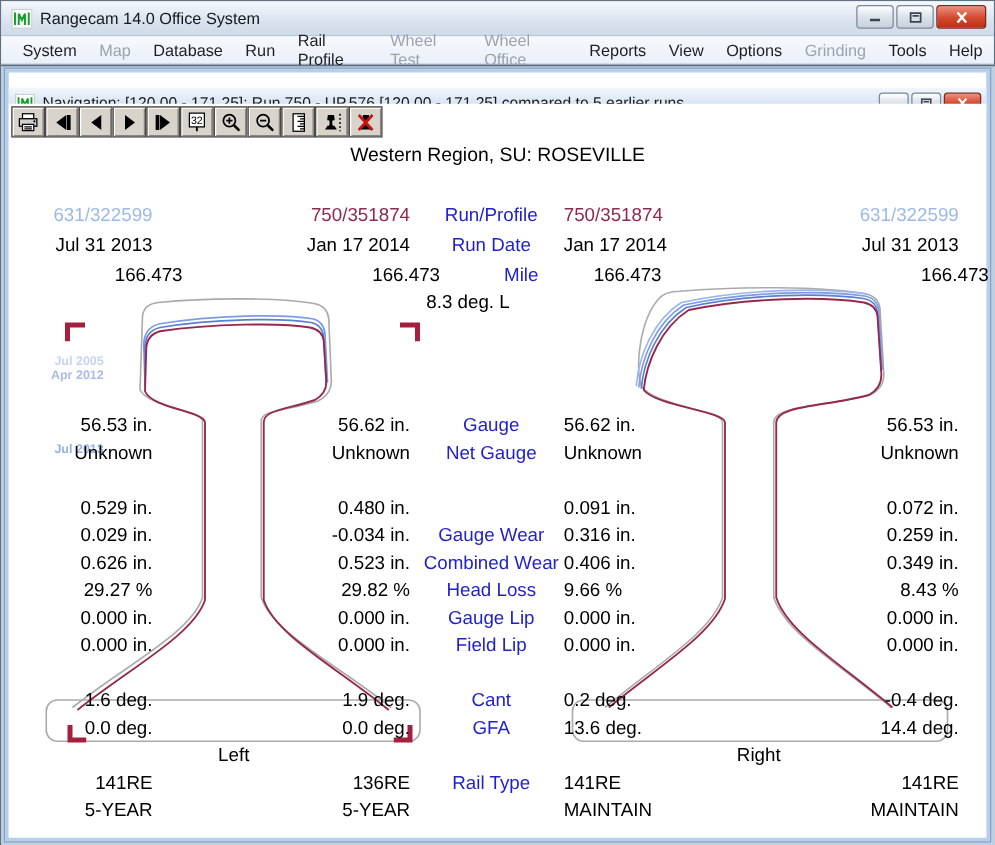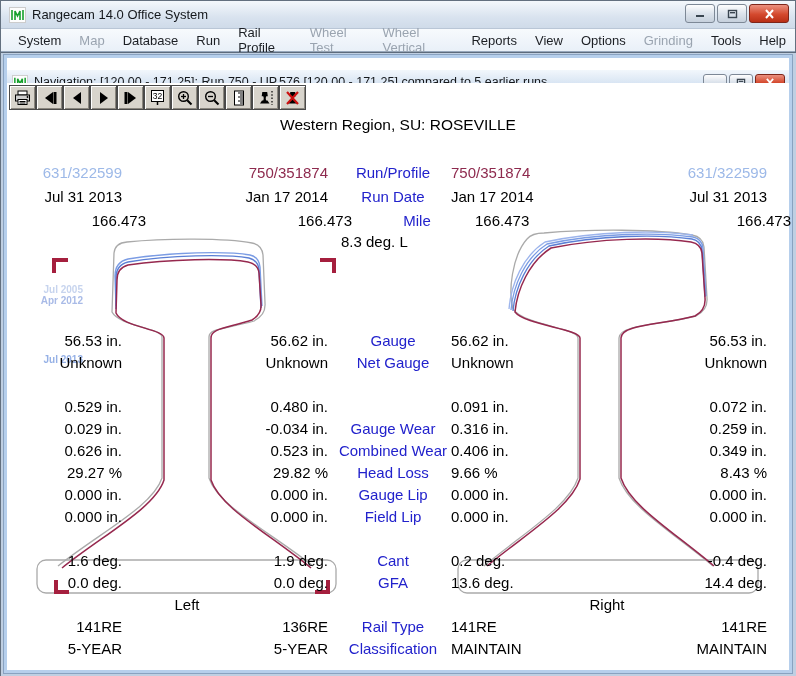--- a/index.html
+++ b/index.html
@@ -104,21 +104,21 @@
     </div>
   </div>
 
   <div class="menubar">
     <span class="menu-item">System</span>
     <span class="menu-item disabled">Map</span>
     <span class="menu-item">Database</span>
     <span class="menu-item">Run</span>
     <span class="menu-item">Rail Profile</span>
     <span class="menu-item disabled">Wheel Test</span>
-    <span class="menu-item disabled">Wheel Vertical</span>
+    <span class="menu-item disabled">Wheel Office</span>
     <span class="menu-item">Reports</span>
     <span class="menu-item">View</span>
     <span class="menu-item">Options</span>
     <span class="menu-item disabled">Grinding</span>
     <span class="menu-item">Tools</span>
     <span class="menu-item">Help</span>
   </div>
 
   <div class="mdi">
     <div class="nav-window">
@@ -362,21 +362,20 @@
         <div class="row" style="top:506px;">
           <span class="cell c1">141RE</span>
           <span class="cell c2">136RE</span>
           <span class="cell cl">Rail Type</span>
           <span class="cell c4">141RE</span>
           <span class="cell c5">141RE</span>
         </div>
         <div class="row" style="top:528px;padding-left:38px;">
           <span class="cell c1">5-YEAR</span>
           <span class="cell c2">5-YEAR</span>
-          <span class="cell cl">Classification</span>
           <span class="cell c4">MAINTAIN</span>
           <span class="cell c5">MAINTAIN</span>
         </div>
 
       </div>
     </div>
   </div>
 </div>
 
 </body></html>

